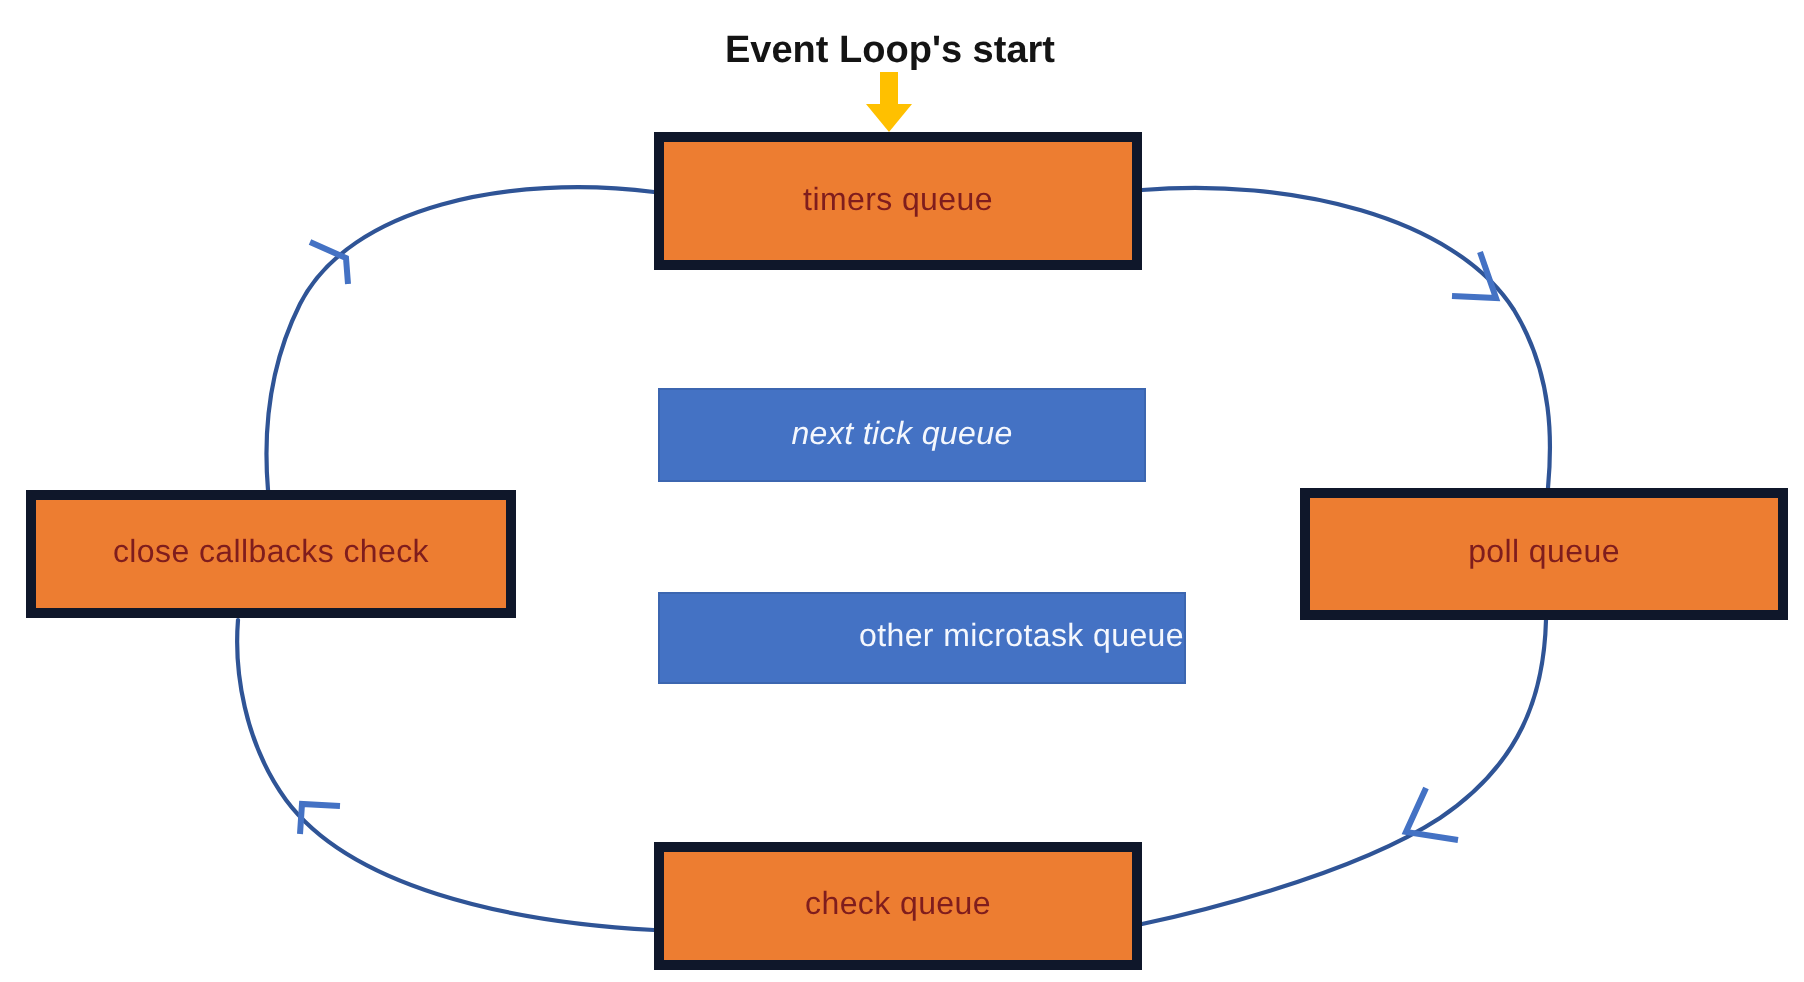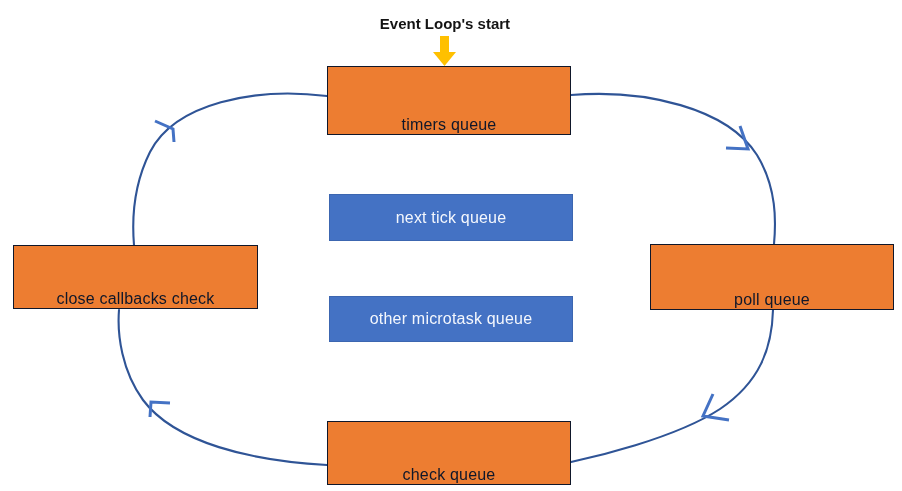--- a/index.html
+++ b/index.html
@@ -32,43 +32,42 @@
     justify-content: center;
     color: #fdf6ef;
     font-size: 16px;
     letter-spacing: 0.2px;
     line-height: 1.1;
     text-align: center;
     z-index: 3;
   }
   .node.orange {
     background: #ED7D31;
-    border: 1px solid #0f172a;
-    color: #0f172a;
-    align-items: flex-end;
+    border: 5px solid #0f172a;
+    color: #7f1d1d;
   }
   .node.blue {
     background: #4472C4;
     border: 1px solid #3c66b0;
     color: #f4f7fd;
   }
   #timers-queue  { left: 327px; top: 66px;  width: 244px; height: 69px; }
   #poll-queue    { left: 650px; top: 244px; width: 244px; height: 66px; }
   #check-queue   { left: 327px; top: 421px; width: 244px; height: 64px; }
   #close-callbacks-queue { left: 13px; top: 245px; width: 245px; height: 64px; }
-  #next-tick-queue { left: 329px; top: 194px; width: 244px; height: 47px; }
-  #other-microtask-queue { left: 329px; top: 296px; width: 244px; height: 46px; }
+  #next-tick-queue { left: 329px; top: 194px; width: 244px; height: 47px; font-style: italic; }
+  #other-microtask-queue { left: 329px; top: 296px; width: 264px; height: 46px; justify-content: flex-end; }
 
   #start-label {
     position: absolute;
     left: 320px;
     top: 15px;
     width: 250px;
     text-align: center;
-    font-size: 15px;
+    font-size: 19px;
     font-weight: bold;
     color: #141414;
     z-index: 4;
   }
   #start-arrow {
     position: absolute;
     left: 430px;
     top: 36px;
     width: 30px;
     height: 32px;

